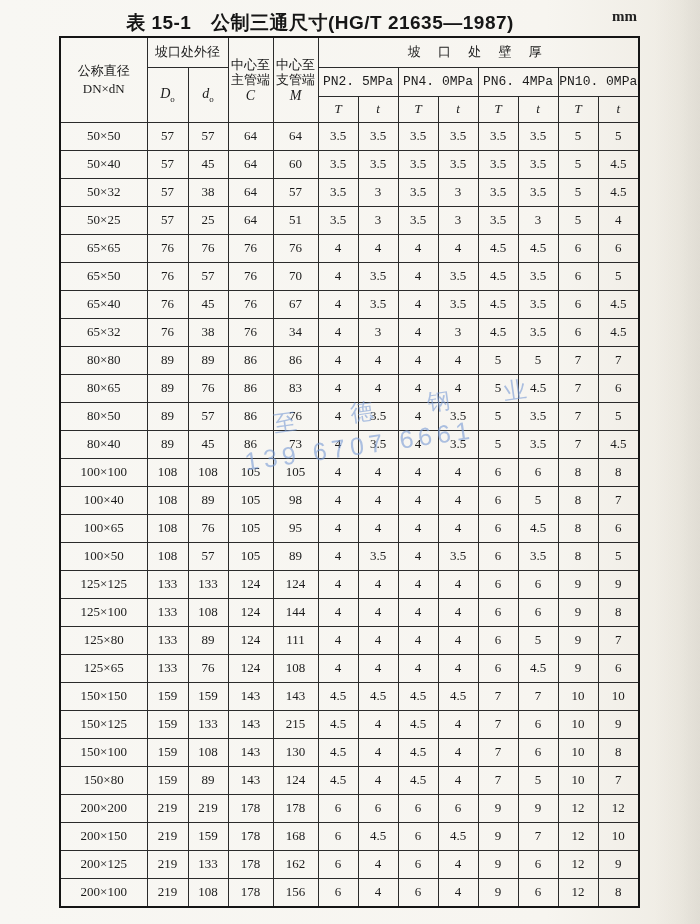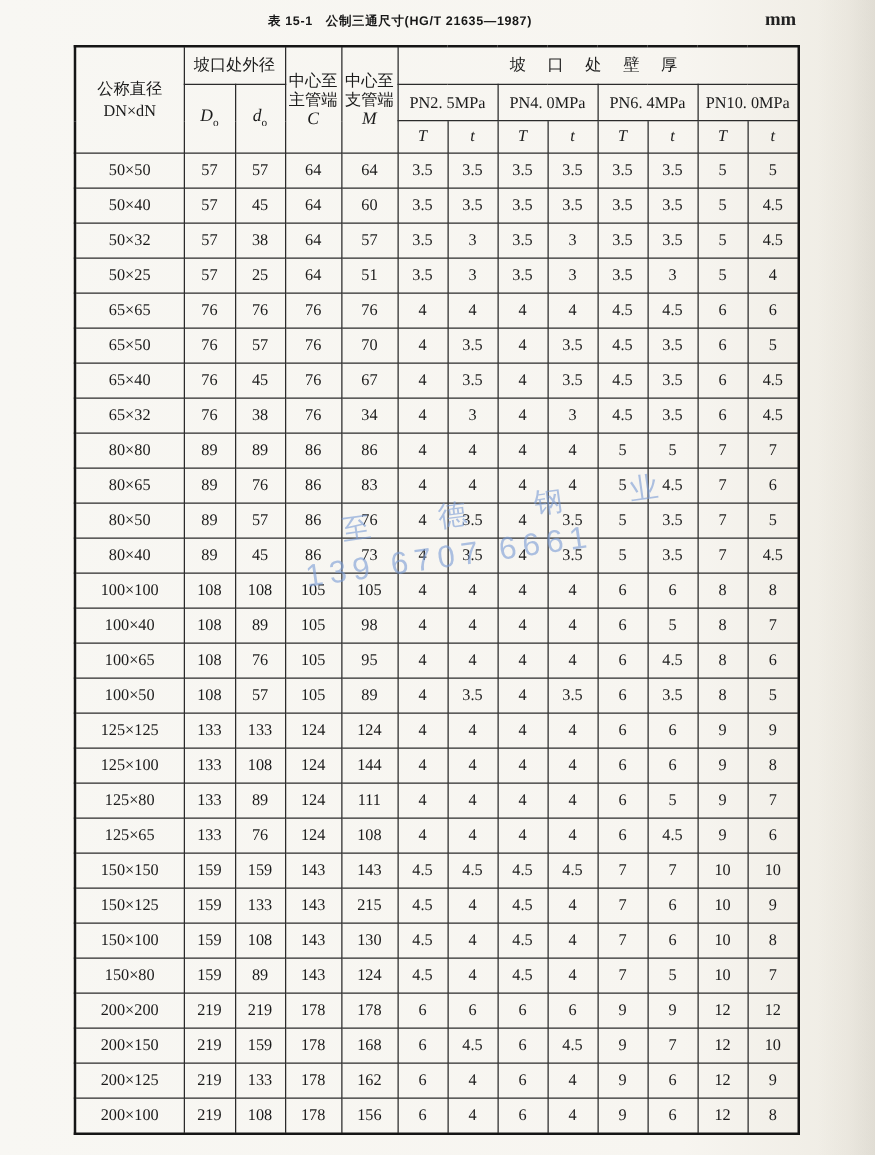--- a/index.html
+++ b/index.html
@@ -5,21 +5,21 @@
   html,body{margin:0;padding:0;}
   body{
     width:700px;height:924px;position:relative;overflow:hidden;
     background:linear-gradient(90deg,#f8f7f3 0%,#f7f5f0 78%,#efece4 97%,#e9e6de 100%);
     font-family:"Liberation Serif","DejaVu Serif",serif;
     color:#1b1b1b;
   }
   .page-title{
     position:absolute;top:10px;left:0;width:640px;text-align:center;
     font-family:"Liberation Sans","DejaVu Sans",sans-serif;
-    font-weight:bold;font-size:10px;letter-spacing:0.5px;color:#161616;
+    font-weight:bold;font-size:19px;letter-spacing:0.5px;color:#161616;
   }
   .unit-label{
     position:absolute;top:8px;left:612px;font-size:15px;font-weight:bold;color:#222;
   }
   table.dim{
     position:absolute;left:59px;top:36px;width:581px;
     border-collapse:collapse;table-layout:fixed;
     background:transparent;
   }
   table.dim th, table.dim td{
@@ -33,21 +33,21 @@
   table.dim td{height:27px;}
   thead tr.r1 th{height:29px;}
   thead tr.r2 th{height:28px;}
   thead tr.r3 th{height:25px;}
   .cn{font-size:13px;}
   .two-line div{line-height:18px;}
   .three-line div{line-height:15.5px;}
   .sym{font-style:italic;font-family:Liberation Serif, serif;font-size:14px;}
   .sym sub{font-style:normal;font-size:9px;}
   .wall-group{letter-spacing:7px;font-size:13.5px;}
-  .pn{font-size:13px;white-space:nowrap;}
+  .pn{font-size:13px;white-space:nowrap;font-family:Liberation Mono, monospace;}
   .watermark{
     position:absolute;left:238px;top:414px;
     transform:rotate(-8deg);transform-origin:left top;
     color:#7d9ed6;opacity:0.62;pointer-events:none;
     font-family:"Liberation Sans","DejaVu Sans",sans-serif;
   }
   .watermark .wm-company{
     font-size:23px;letter-spacing:24px;margin-left:34px;white-space:nowrap;
   }
   .watermark .wm-phone{

